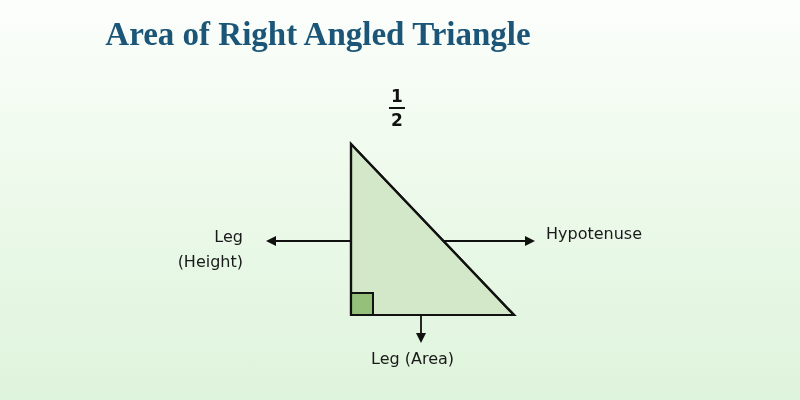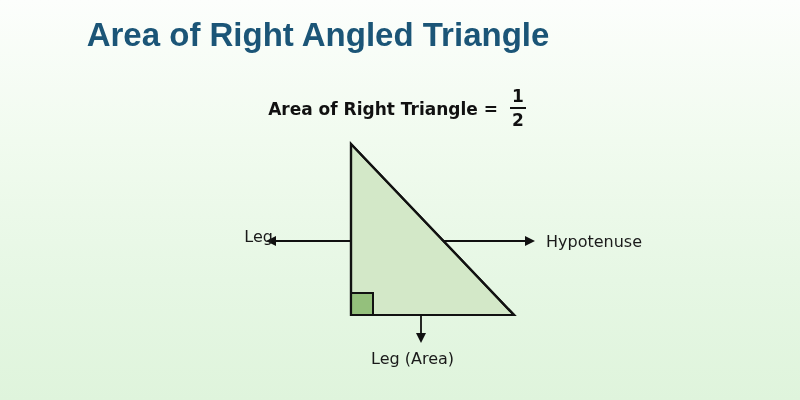--- a/index.html
+++ b/index.html
@@ -3,21 +3,21 @@
   <meta charset="utf-8">
   <style>
     html, body { margin: 0; padding: 0; }
     body {
       width: 800px; height: 400px; overflow: hidden; position: relative;
       background: linear-gradient(to bottom, #fcfefc 0%, #f1fbef 35%, #e6f7e4 70%, #dff4dc 100%);
       font-family: "DejaVu Sans", sans-serif;
     }
     .title {
       position: absolute; left: 0; top: 16px; width: 636px; text-align: center;
-      font-family: Liberation Sans, sans-serif; font-weight: bold;
+      font-family: Liberation Serif, serif; font-weight: bold;
       font-size: 33px; color: #1b5577; letter-spacing: 0px;
     }
     .formula {
       position: absolute; top: 88px; left: 0; width: 800px;
       display: flex; justify-content: center; align-items: center;
       font-family: "DejaVu Sans", sans-serif; font-weight: bold; font-size: 17px; color: #111;
     }
     .formula .lhs { margin-right: 12px; }
     .frac { display: inline-flex; flex-direction: column; align-items: center; margin-right: 6px; line-height: 1; }
     .frac .num { padding: 0 2px 2px 2px; border-bottom: 2px solid #111; font-size: 17px; }
@@ -26,21 +26,20 @@
       position: absolute; font-family: "DejaVu Sans", sans-serif; font-size: 16px; color: #1a1a1a;
     }
     svg { position: absolute; left: 0; top: 0; }
   </style>
 </head>
 <body>
 
 <div class="title">Area of Right Angled Triangle</div>
 
 <div class="formula">
-  <span class="lhs">Area of Right Triangle =</span>
   <span class="frac">
     <span class="num">1</span>
     <span class="den">2</span>
   </span>
 </div>
 
 <svg width="800" height="400">
   <defs>
     <marker id="arrowhead" markerWidth="10" markerHeight="10" refX="8" refY="5" orient="auto" markerUnits="userSpaceOnUse">
       <path d="M0,0 L10,5 L0,10 Z" fill="#111"></path>
@@ -48,19 +47,20 @@
   </defs>
   <polygon points="351,144 351,315 514,315" fill="#d3e8c8" stroke="#111" stroke-width="2.2" stroke-linejoin="miter"></polygon>
   <rect x="351" y="293" width="22" height="22" fill="#94c07c" stroke="#111" stroke-width="2"></rect>
   <line x1="351" y1="241" x2="268" y2="241" stroke="#111" stroke-width="1.8" marker-end="url(#arrowhead)"></line>
   <line x1="444" y1="241" x2="533" y2="241" stroke="#111" stroke-width="1.8" marker-end="url(#arrowhead)"></line>
   <line x1="421" y1="315" x2="421" y2="341" stroke="#111" stroke-width="1.8" marker-end="url(#arrowhead)"></line>
 
   <polygon points="351,144 351,315 514,315" fill="none" stroke="#111" stroke-width="2.2"></polygon>
 </svg>
 
-<div class="lbl" style="left:198px; top:224px; width:75px; text-align:right; line-height:25px;">
+<div class="lbl" style="left:168px; top:224px; width:75px; text-align:right; line-height:25px;">
   <div>Leg</div>
+  <div>(Height)</div>
 </div>
 
-<div class="lbl" style="left:546px; top:232px;">Hypotenuse</div>
+<div class="lbl" style="left:546px; top:224px;">Hypotenuse</div>
 
 <div class="lbl" style="left:371px; top:349px;">Leg (Area)</div>
 
 </body></html>

